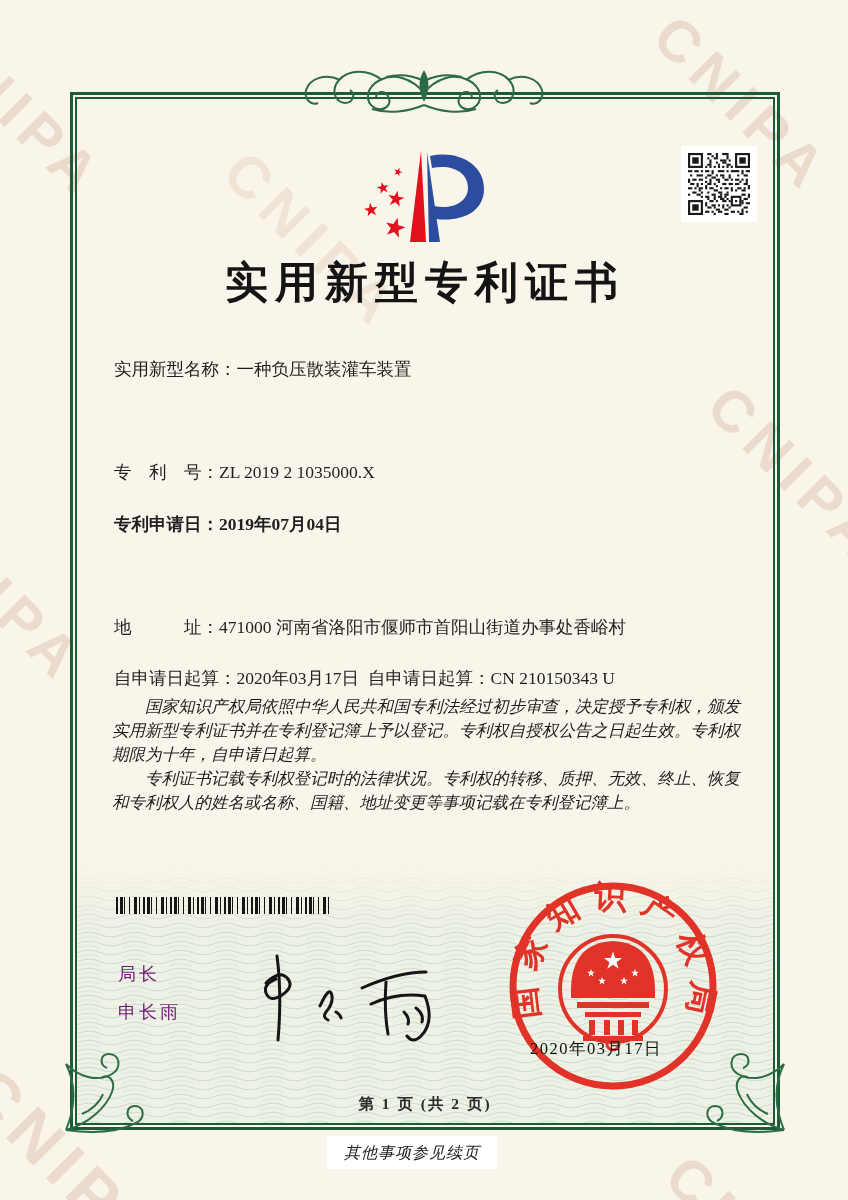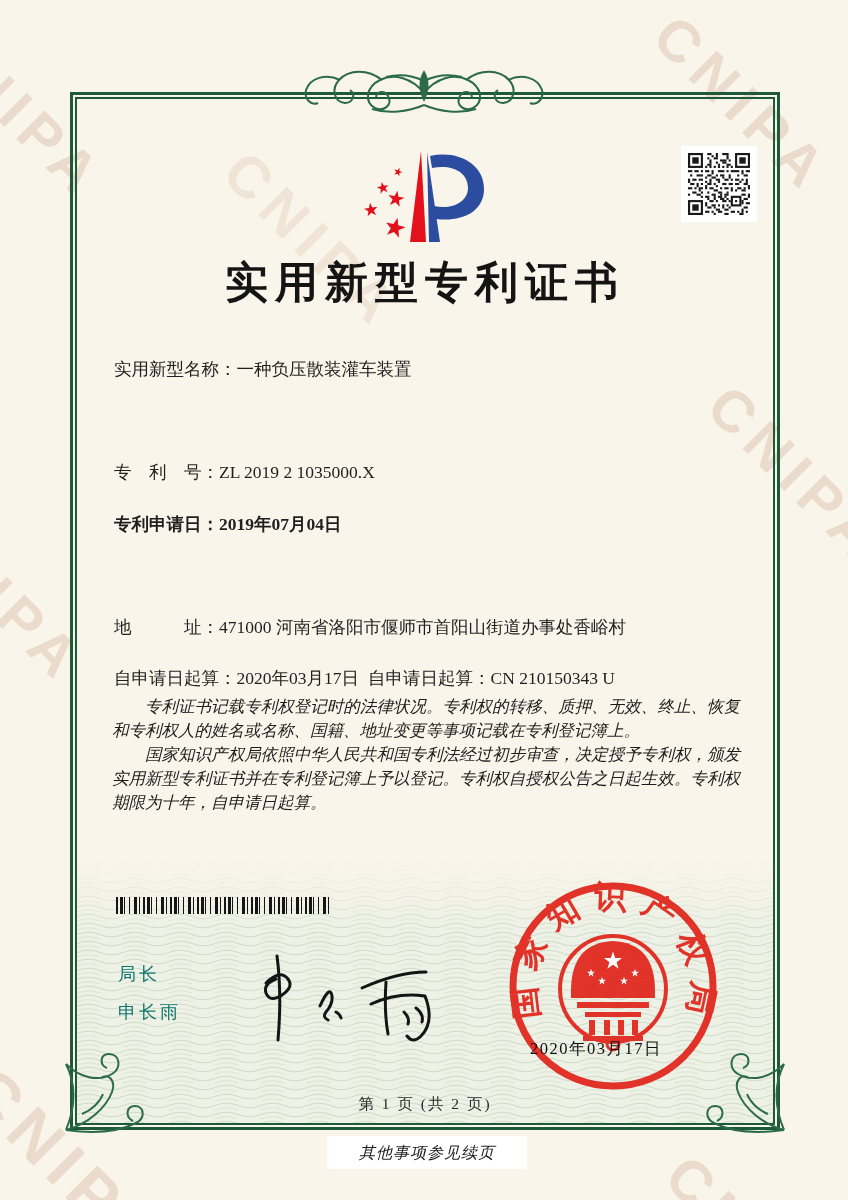--- a/index.html
+++ b/index.html
@@ -51,31 +51,31 @@
     font-style:italic;text-align:justify;color:#1c1c1c;}
   .paras p{margin:0;text-indent:2em;}
   .barcode{left:116px;top:897px;width:214px;height:17px;
     background-image:repeating-linear-gradient(90deg,
       #151515 0 2px,transparent 2px 4px,
       #151515 4px 7px,transparent 7px 8px,
       #151515 8px 9px,transparent 9px 13px,
       #151515 13px 14px,transparent 14px 18px,
       #151515 18px 21px,transparent 21px 23px,
       #151515 23px 24px,transparent 24px 27px);}
-  .signer{left:118px;font-size:18px;letter-spacing:3px;color:#0f766e;
+  .signer{left:118px;font-size:18px;letter-spacing:3px;color:#701a75;
     font-family:"Liberation Sans","DejaVu Sans",sans-serif;}
   .signer-title{top:962px;}
   .signer-name{top:1000px;}
   .sig{left:250px;top:938px;z-index:3;}
   .seal{left:504px;top:877px;z-index:5;opacity:.93;}
   .seal-date{left:530px;top:1038px;width:170px;font-size:16.5px;
     letter-spacing:1.5px;color:#101010;z-index:6;white-space:nowrap;}
   .pagenum{left:70px;top:1094px;width:710px;text-align:center;
-    font-size:15.5px;letter-spacing:2px;color:#2a2a2a;z-index:3;}
-  .note-box{left:327px;top:1136px;width:200px;height:33px;background:#fff;
+    font-size:15.5px;letter-spacing:2px;color:#2a2a2a;z-index:3;font-weight:bold;}
+  .note-box{left:327px;top:1136px;width:170px;height:33px;background:#fff;
     z-index:3;text-align:center;line-height:33px;font-size:16px;
     font-style:italic;letter-spacing:1px;color:#1c1c1c;}
 </style>
 </head>
 <body>
 
 <div class="page">
 
   <div class="wm wm1">CNIPA</div>
   <div class="wm wm2">CNIPA</div>
@@ -334,22 +334,22 @@
     <span class="lab">地　　　址：</span><span class="val">471000 河南省洛阳市偃师市首阳山街道办事处香峪村</span>
   </div>
   <div class="abs row r7">
     <span class="lab">自申请日起算：</span><span class="val">2020年03月17日</span>
     <span class="pair2">
       <span class="lab">自申请日起算：</span><span class="val">CN 210150343 U</span>
     </span>
   </div>
 
   <div class="abs paras">
+    <p>国家知识产权局依照中华人民共和国专利法经过初步审查，决定授予专利权，颁发实用新型专利证书并在专利登记簿上予以登记。专利权自授权公告之日起生效。专利权期限为十年，自申请日起算。</p>
     <p>专利证书记载专利权登记时的法律状况。专利权的转移、质押、无效、终止、恢复和专利权人的姓名或名称、国籍、地址变更等事项记载在专利登记簿上。</p>
-    <p>国家知识产权局依照中华人民共和国专利法经过初步审查，决定授予专利权，颁发实用新型专利证书并在专利登记簿上予以登记。专利权自授权公告之日起生效。专利权期限为十年，自申请日起算。</p>
   </div>
 
   <div class="abs barcode"></div>
 
   <div class="abs signer signer-title">局长</div>
   <div class="abs signer signer-name">申长雨</div>
 
   <svg class="abs sig" width="220" height="108" viewBox="0 0 220 108">
     <g fill="none" stroke="#151515" stroke-width="3" stroke-linecap="round" stroke-linejoin="round">
       <path d="M16 45 q14 -14 22 -4 q6 8 -6 16 q-12 8 -16 -2 q-3 -9 10 -14"></path>

